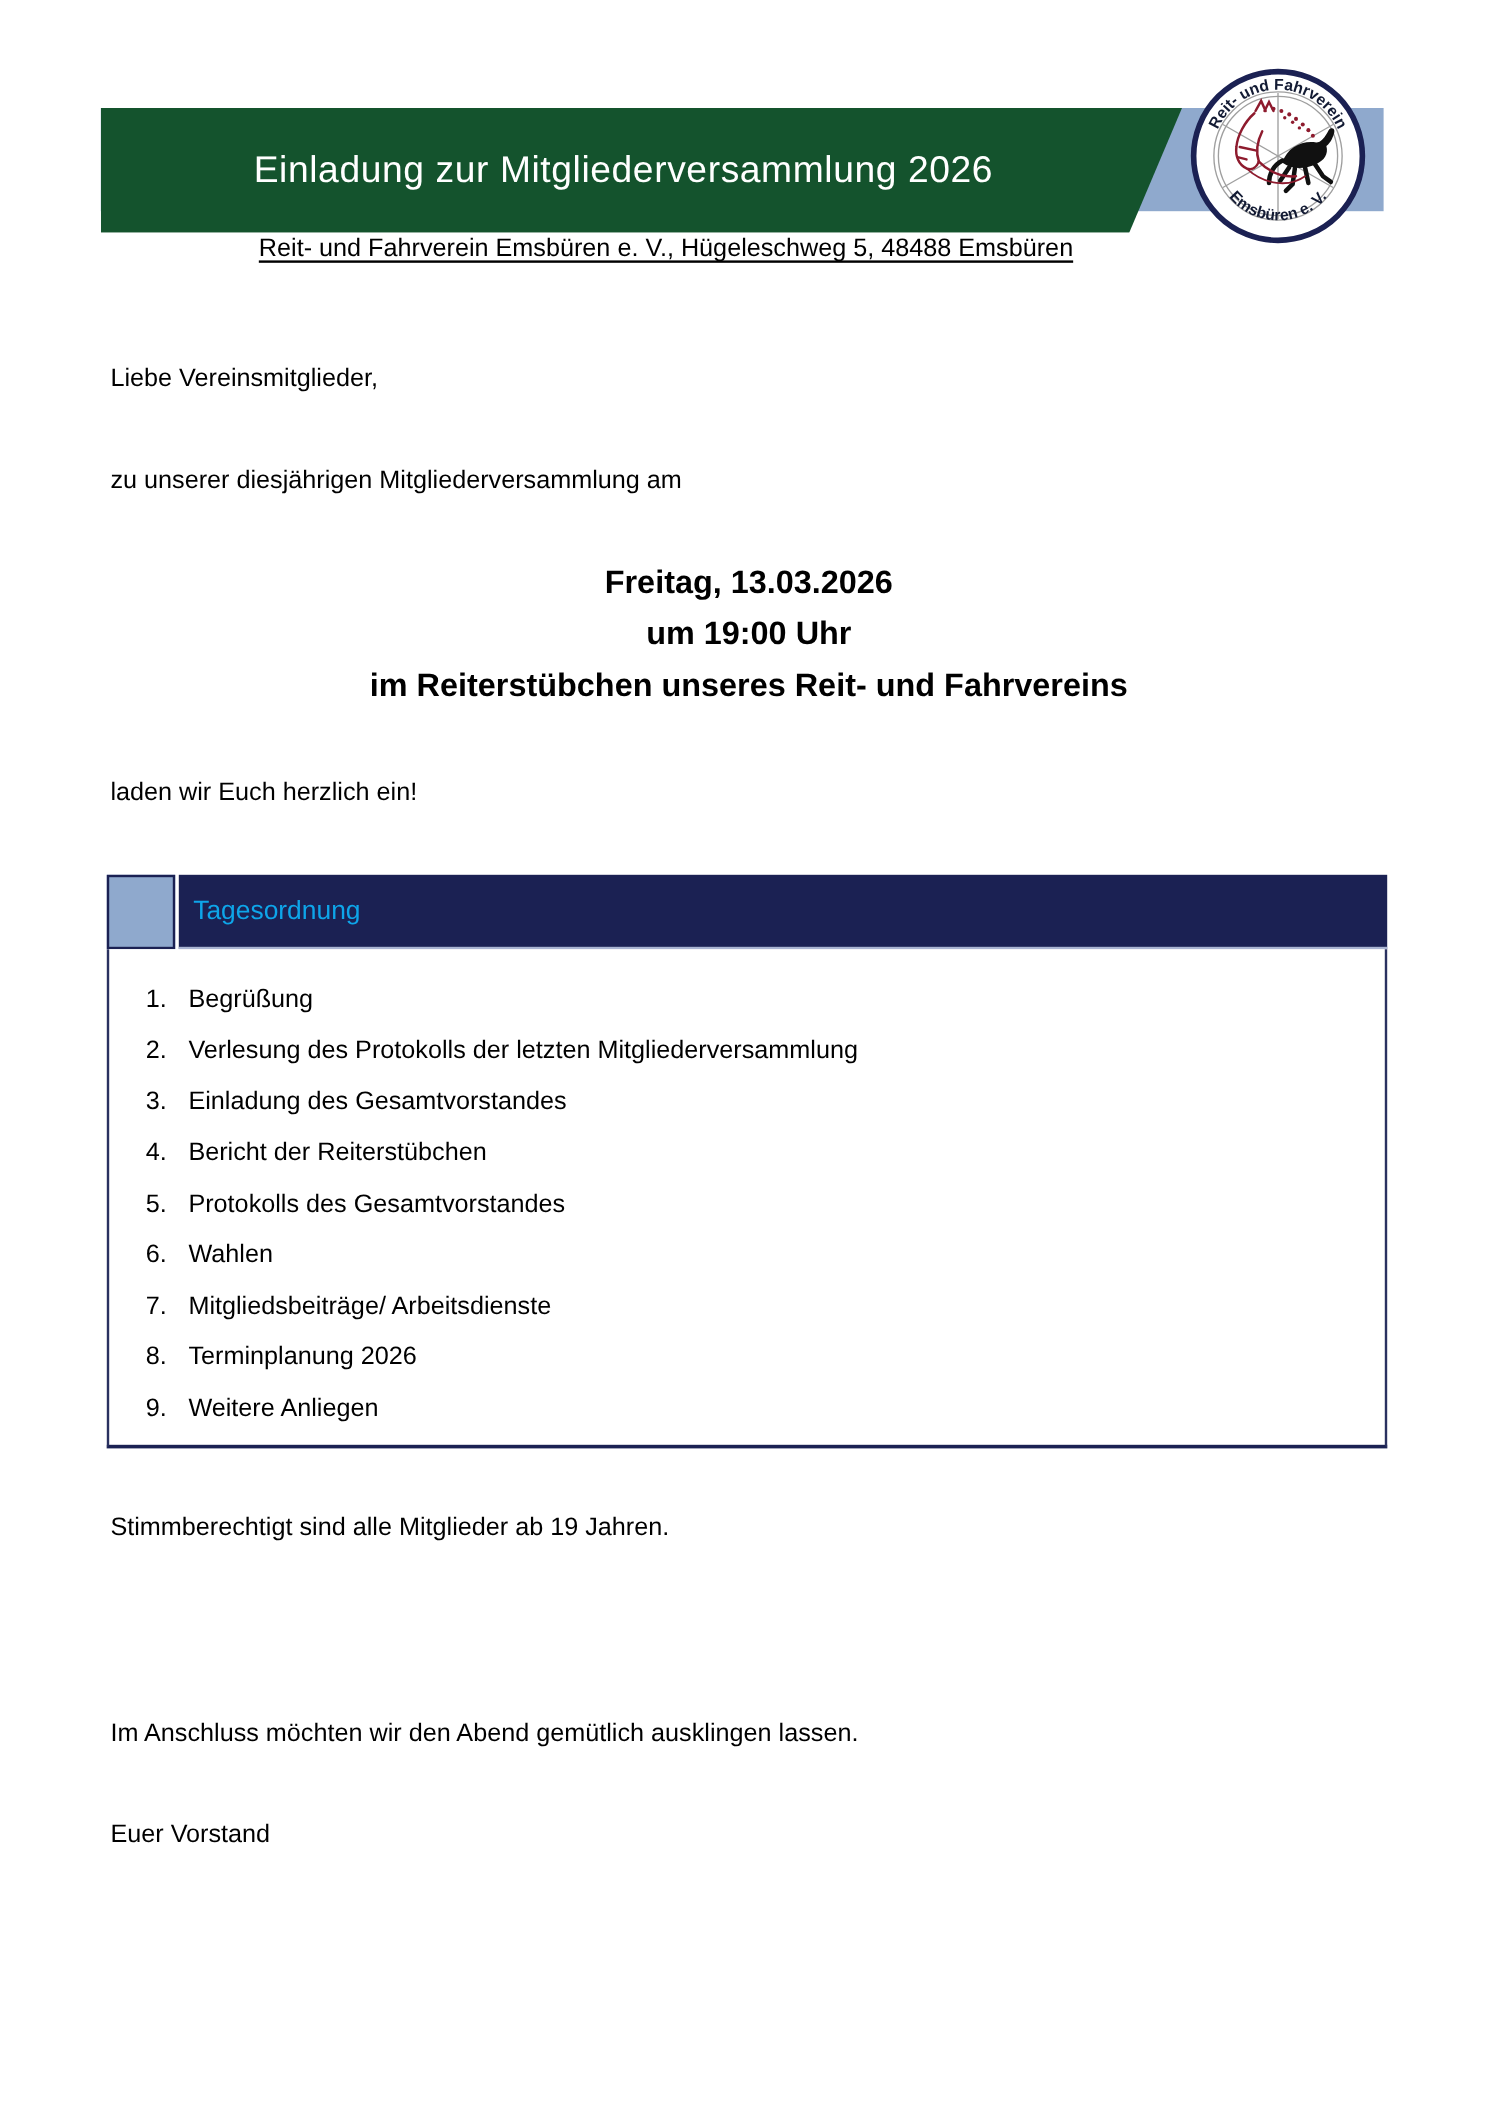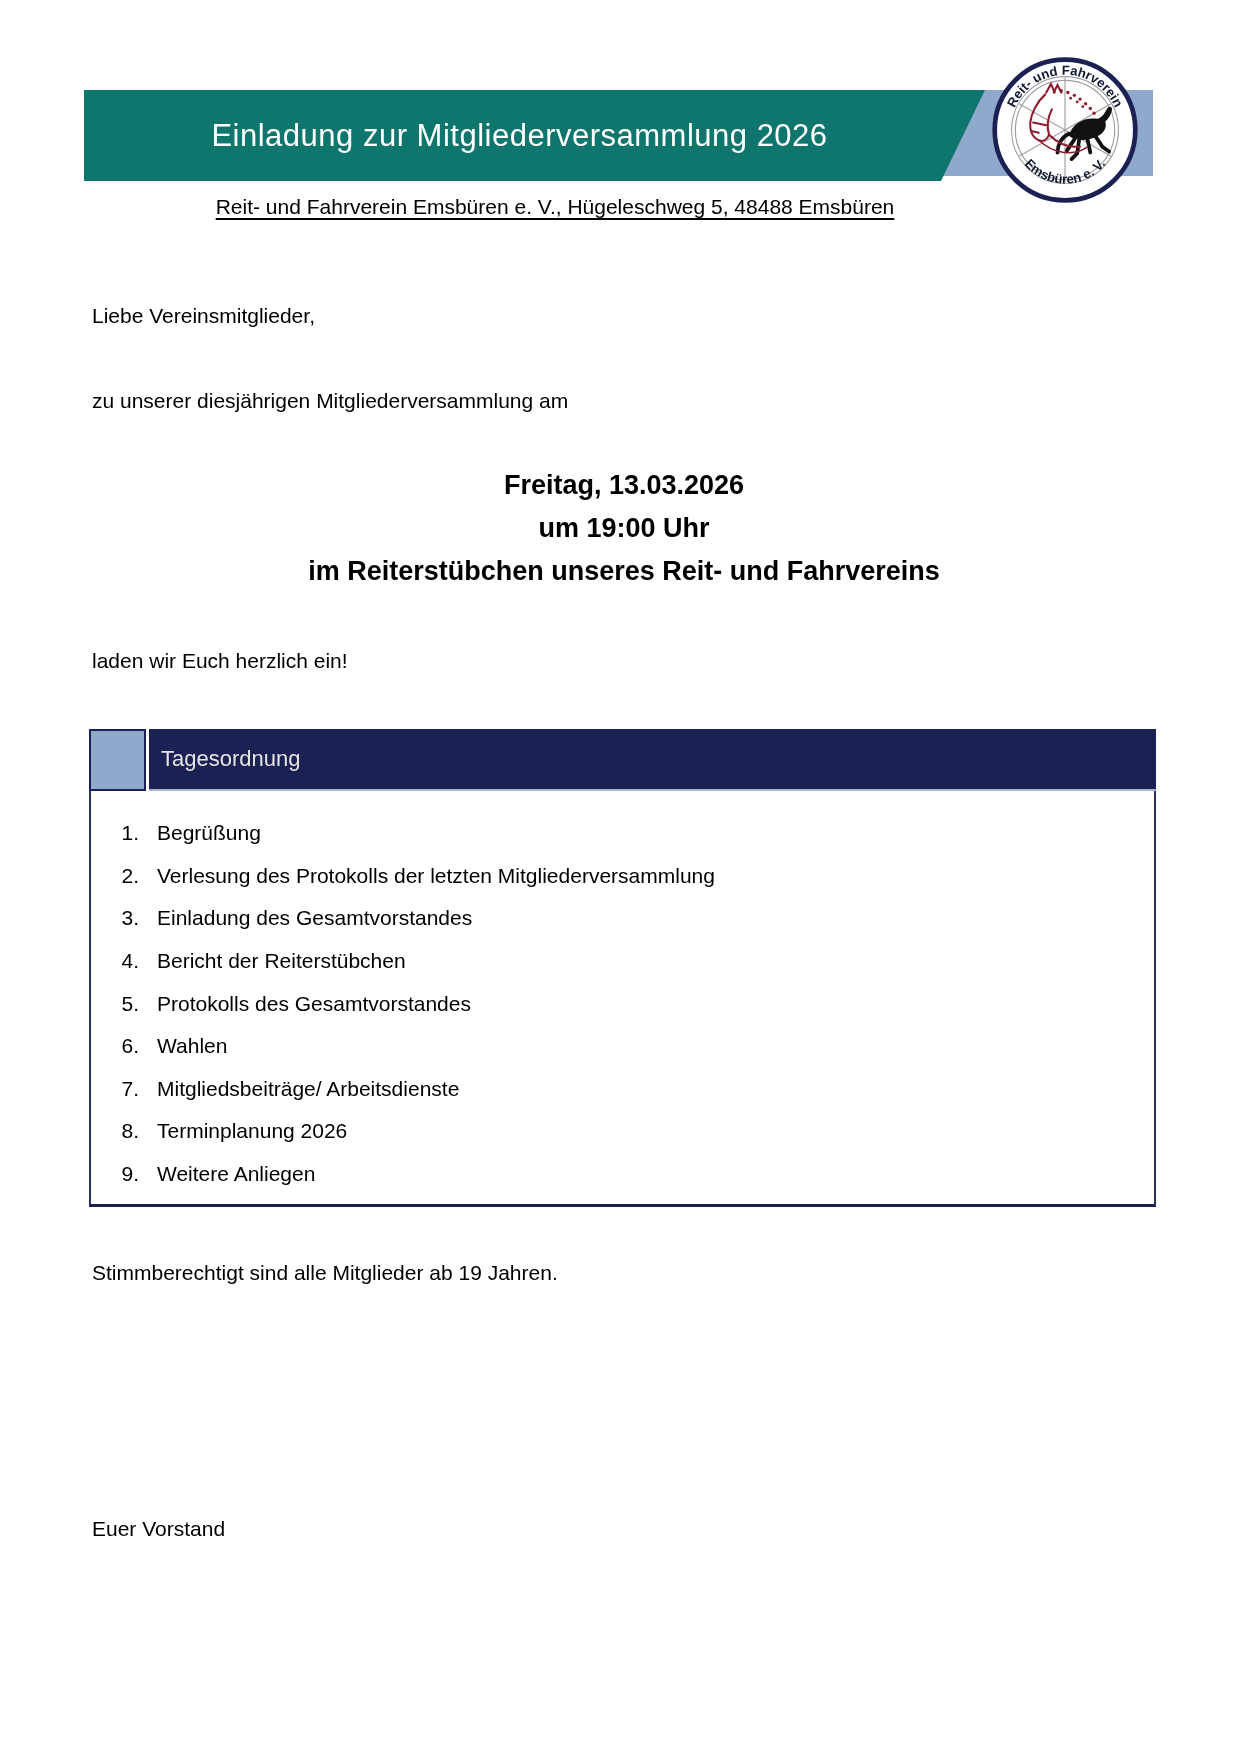--- a/index.html
+++ b/index.html
@@ -10,22 +10,22 @@
     font-family:"Liberation Sans", sans-serif;
     color:#000;
     overflow:hidden;
   }
   
   .banner-light{
     position:absolute;left:84px;top:90px;width:1069px;height:86px;
     background:#8FA9CD;
   }
   .banner-dark{
-    position:absolute;left:84px;top:90px;width:901px;height:91px;
-    background:#0f766e;
+    position:absolute;left:84px;top:90px;width:901px;height:104px;
+    background:#14532d;
     clip-path:polygon(0 0,100% 0,calc(100% - 44px) 100%,0 100%);
     display:flex;align-items:center;justify-content:center;
   }
   .banner-title{
     color:#ffffff;font-size:31px;letter-spacing:.5px;white-space:nowrap;
     padding-right:30px;
   }
   
   .logo{position:absolute;left:990px;top:55px;width:150px;height:150px;}
   
@@ -47,21 +47,21 @@
   
   .agenda-square{
     position:absolute;left:89px;top:729px;width:53px;height:58px;
     background:#8FA9CD;border:2px solid #1B2153;
   }
   .agenda-bar{
     position:absolute;left:149px;top:729px;width:1007px;height:60px;
     background:#1B2153;border-bottom:2px solid #A9B4D2;
     display:flex;align-items:center;
   }
-  .agenda-heading{color:#e5e5e5;font-size:22px;padding-left:12px;}
+  .agenda-heading{color:#0ea5e9;font-size:22px;padding-left:12px;}
   .agenda-box{
     position:absolute;left:89px;top:791px;width:1063px;height:413px;
     border-left:2px solid #2A3160;border-right:2px solid #2A3160;
     border-bottom:3px solid #1B2153;background:#ffffff;
   }
   .agenda-list{
     position:absolute;left:89px;right:83px;top:812px;
     list-style:none;margin:0;padding:0;
   }
   .agenda-item{
@@ -204,15 +204,16 @@
       <li class="agenda-item">
         <span class="num">9.</span>
         <span class="txt">Weitere Anliegen</span>
       </li>
     </ol>
 
   <div class="notes">
     <div>Stimmberechtigt sind alle Mitglieder ab 19 Jahren.</div>
   </div>
 
+  <div class="line closing">Im Anschluss möchten wir den Abend gemütlich ausklingen lassen.</div>
   <div class="line signature">Euer Vorstand</div>
 
 </div>
 
 </body></html>

